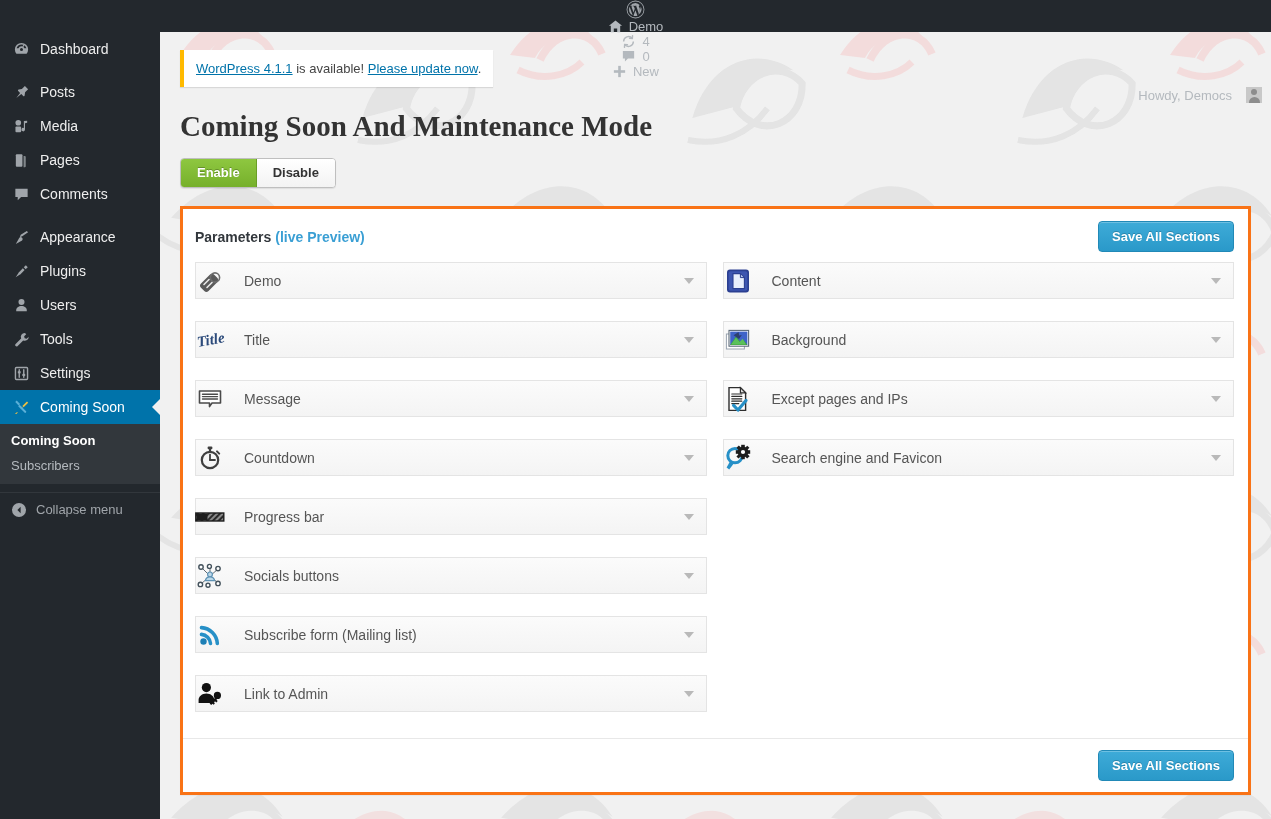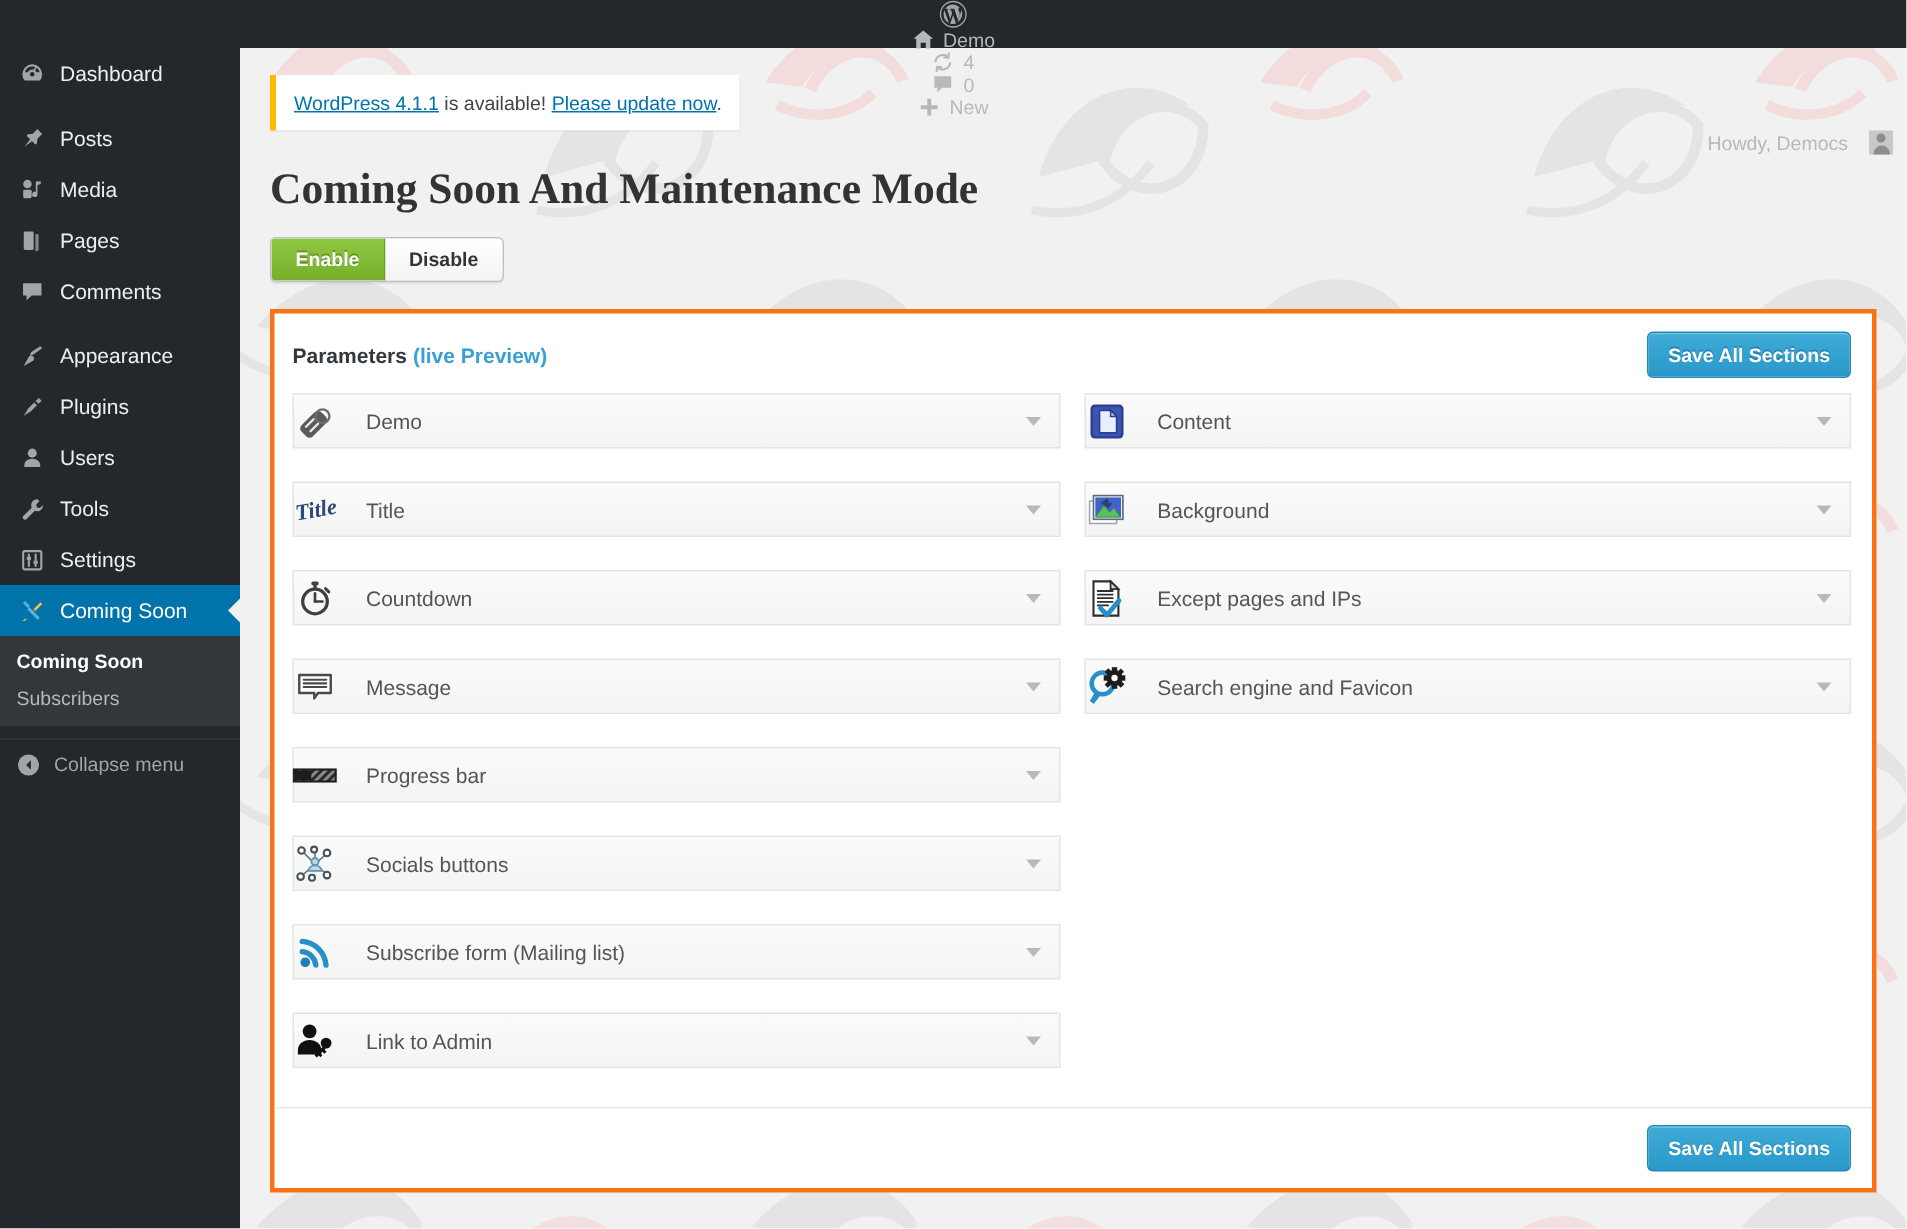--- a/index.html
+++ b/index.html
@@ -429,40 +429,40 @@
               <text x="2" y="18" font-family="Liberation Serif, serif" font-style="italic" font-size="15" fill="#2b4a7a" font-weight="bold" transform="rotate(-10 14 14)">Title</text>
             </svg>
           </span>
           <span class="acc-label">Title</span>
           <span class="acc-arrow"></span>
         </div>
 
         <div class="acc-row">
           <span class="acc-icon">
             <svg width="26" height="26" viewBox="0 0 26 26">
+              <path d="M2.5 5h21v12h-8.5l-2.5 3.6V17H2.5z" fill="#fff" stroke="#4a4a4a" stroke-width="1.6" stroke-linejoin="round"></path>
+              <path d="M5.5 8.2h15M5.5 10.6h15M5.5 13h15" stroke="#4a4a4a" stroke-width="1.4" stroke-linecap="round"></path>
+            </svg>
+          </span>
+          <span class="acc-label">Message</span>
+          <span class="acc-arrow"></span>
+        </div>
+
+        <div class="acc-row">
+          <span class="acc-icon">
+            <svg width="26" height="26" viewBox="0 0 26 26">
               <circle cx="13" cy="15" r="8.2" fill="none" stroke="#3f3f3f" stroke-width="2.2"></circle>
               <rect x="10.6" y="1.6" width="4.8" height="2.6" rx="1" fill="#3f3f3f"></rect>
               <rect x="11.9" y="3.6" width="2.2" height="2.6" fill="#3f3f3f"></rect>
               <path d="M20 6.4 22.2 8.6" stroke="#3f3f3f" stroke-width="2" stroke-linecap="round"></path>
               <path d="M13 15V9.6" stroke="#3f3f3f" stroke-width="1.8" stroke-linecap="round"></path>
               <path d="M13 15h5" stroke="#3f3f3f" stroke-width="1.8" stroke-linecap="round"></path>
             </svg>
           </span>
           <span class="acc-label">Countdown</span>
-          <span class="acc-arrow"></span>
-        </div>
-
-        <div class="acc-row">
-          <span class="acc-icon">
-            <svg width="26" height="26" viewBox="0 0 26 26">
-              <path d="M2.5 5h21v12h-8.5l-2.5 3.6V17H2.5z" fill="#fff" stroke="#4a4a4a" stroke-width="1.6" stroke-linejoin="round"></path>
-              <path d="M5.5 8.2h15M5.5 10.6h15M5.5 13h15" stroke="#4a4a4a" stroke-width="1.4" stroke-linecap="round"></path>
-            </svg>
-          </span>
-          <span class="acc-label">Message</span>
           <span class="acc-arrow"></span>
         </div>
 
         <div class="acc-row">
           <span class="acc-icon">
             <svg width="30" height="16" viewBox="0 0 30 16">
               <defs>
                 <pattern id="hatch" width="4" height="4" patternUnits="userSpaceOnUse" patternTransform="rotate(45)">
                   <rect width="2" height="4" fill="#2a2a2a"></rect>
                     <rect x="2" width="2" height="4" fill="#8a8a8a"></rect>

